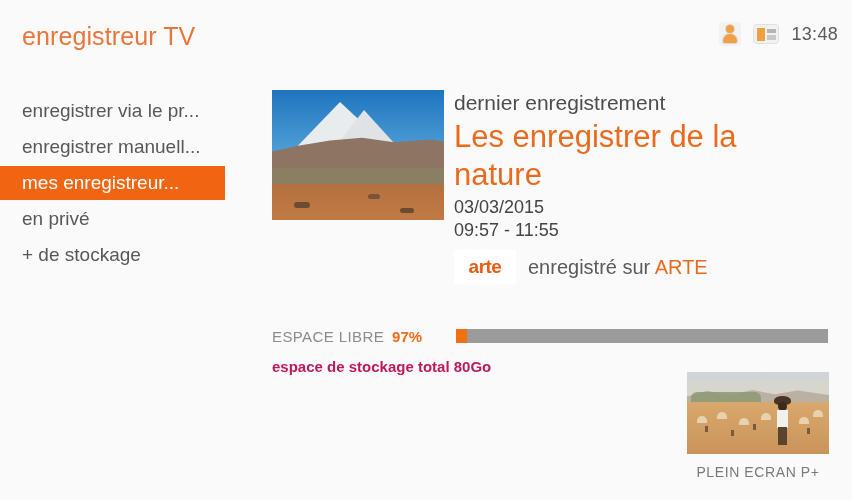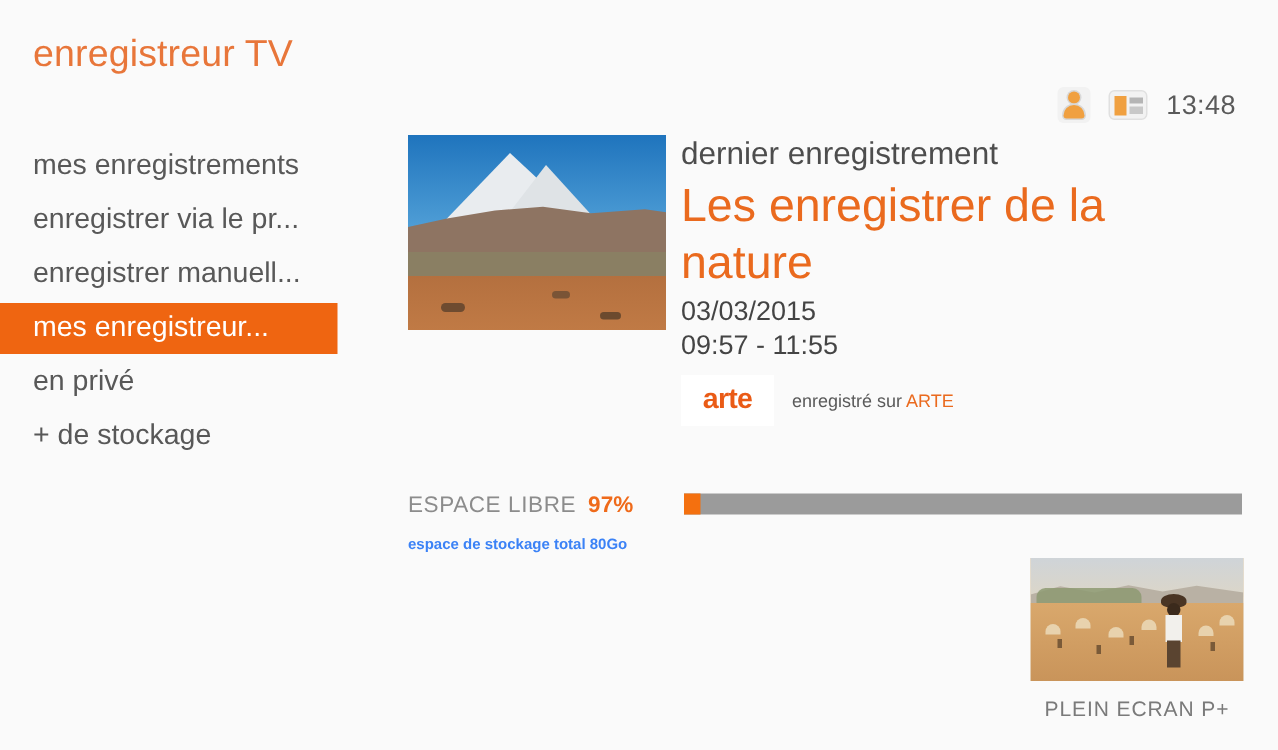--- a/index.html
+++ b/index.html
@@ -24,25 +24,24 @@
   .app-title {
     position: absolute;
     left: 22px; top: 22px;
     font-size: 25px;
     color: #e8763a;
     letter-spacing: 0.1px;
     white-space: nowrap;
   }
   .status-area {
     position: absolute;
-    right: 28px; top: 22px;
+    right: 14px; top: 22px;
     display: flex;
     align-items: center;
     gap: 12px;
-    margin-top: 36px;
   }
   .icon-user {
     width: 22px; height: 24px;
     border-radius: 4px;
     background: #f2f2f2;
     position: relative;
     display: inline-block;
   }
   .icon-user::before {
     content: "";
@@ -218,21 +217,21 @@
     display: flex;
     align-items: center;
     justify-content: center;
     color: #ea5b16;
     font-size: 19px;
     font-weight: bold;
     letter-spacing: -0.5px;
   }
   .channel-text {
     margin-left: 12px;
-    font-size: 12px;
+    font-size: 20px;
     color: #5a5a5a;
     white-space: nowrap;
   }
   .channel-text .chan {
     color: #ea6a1e;
   }
 
   
   .storage {
     position: absolute;
@@ -265,22 +264,22 @@
   }
   .bar-used {
     position: absolute;
     left: 0; top: 0;
     height: 14px;
     width: 16px;
     background: #f4700f;
   }
   .storage-total {
     margin-top: 12px;
-    font-size: 10px;
-    color: #3b82f6;
+    font-size: 15px;
+    color: #be185d;
     font-weight: bold;
     white-space: nowrap;
   }
   .storage-total .sz { font-weight: bold; }
 
   
   .pip {
     position: absolute;
     left: 687px; top: 372px;
     width: 142px;
@@ -370,21 +369,20 @@
       <span class="icon-card">
         <span class="ph"></span>
         <span class="ln1"></span>
         <span class="ln2"></span>
       </span>
       <span class="clock">13:48</span>
     </div>
   </div>
 
   <div class="sidebar">
-    <div class="nav-item">mes enregistrements</div>
     <div class="nav-item">enregistrer via le pr...</div>
     <div class="nav-item">enregistrer manuell...</div>
     <div class="nav-item selected">mes enregistreur...</div>
     <div class="nav-item">en privé</div>
     <div class="nav-item">+ de stockage</div>
   </div>
 
   <div class="detail">
 
     <div class="thumb">

